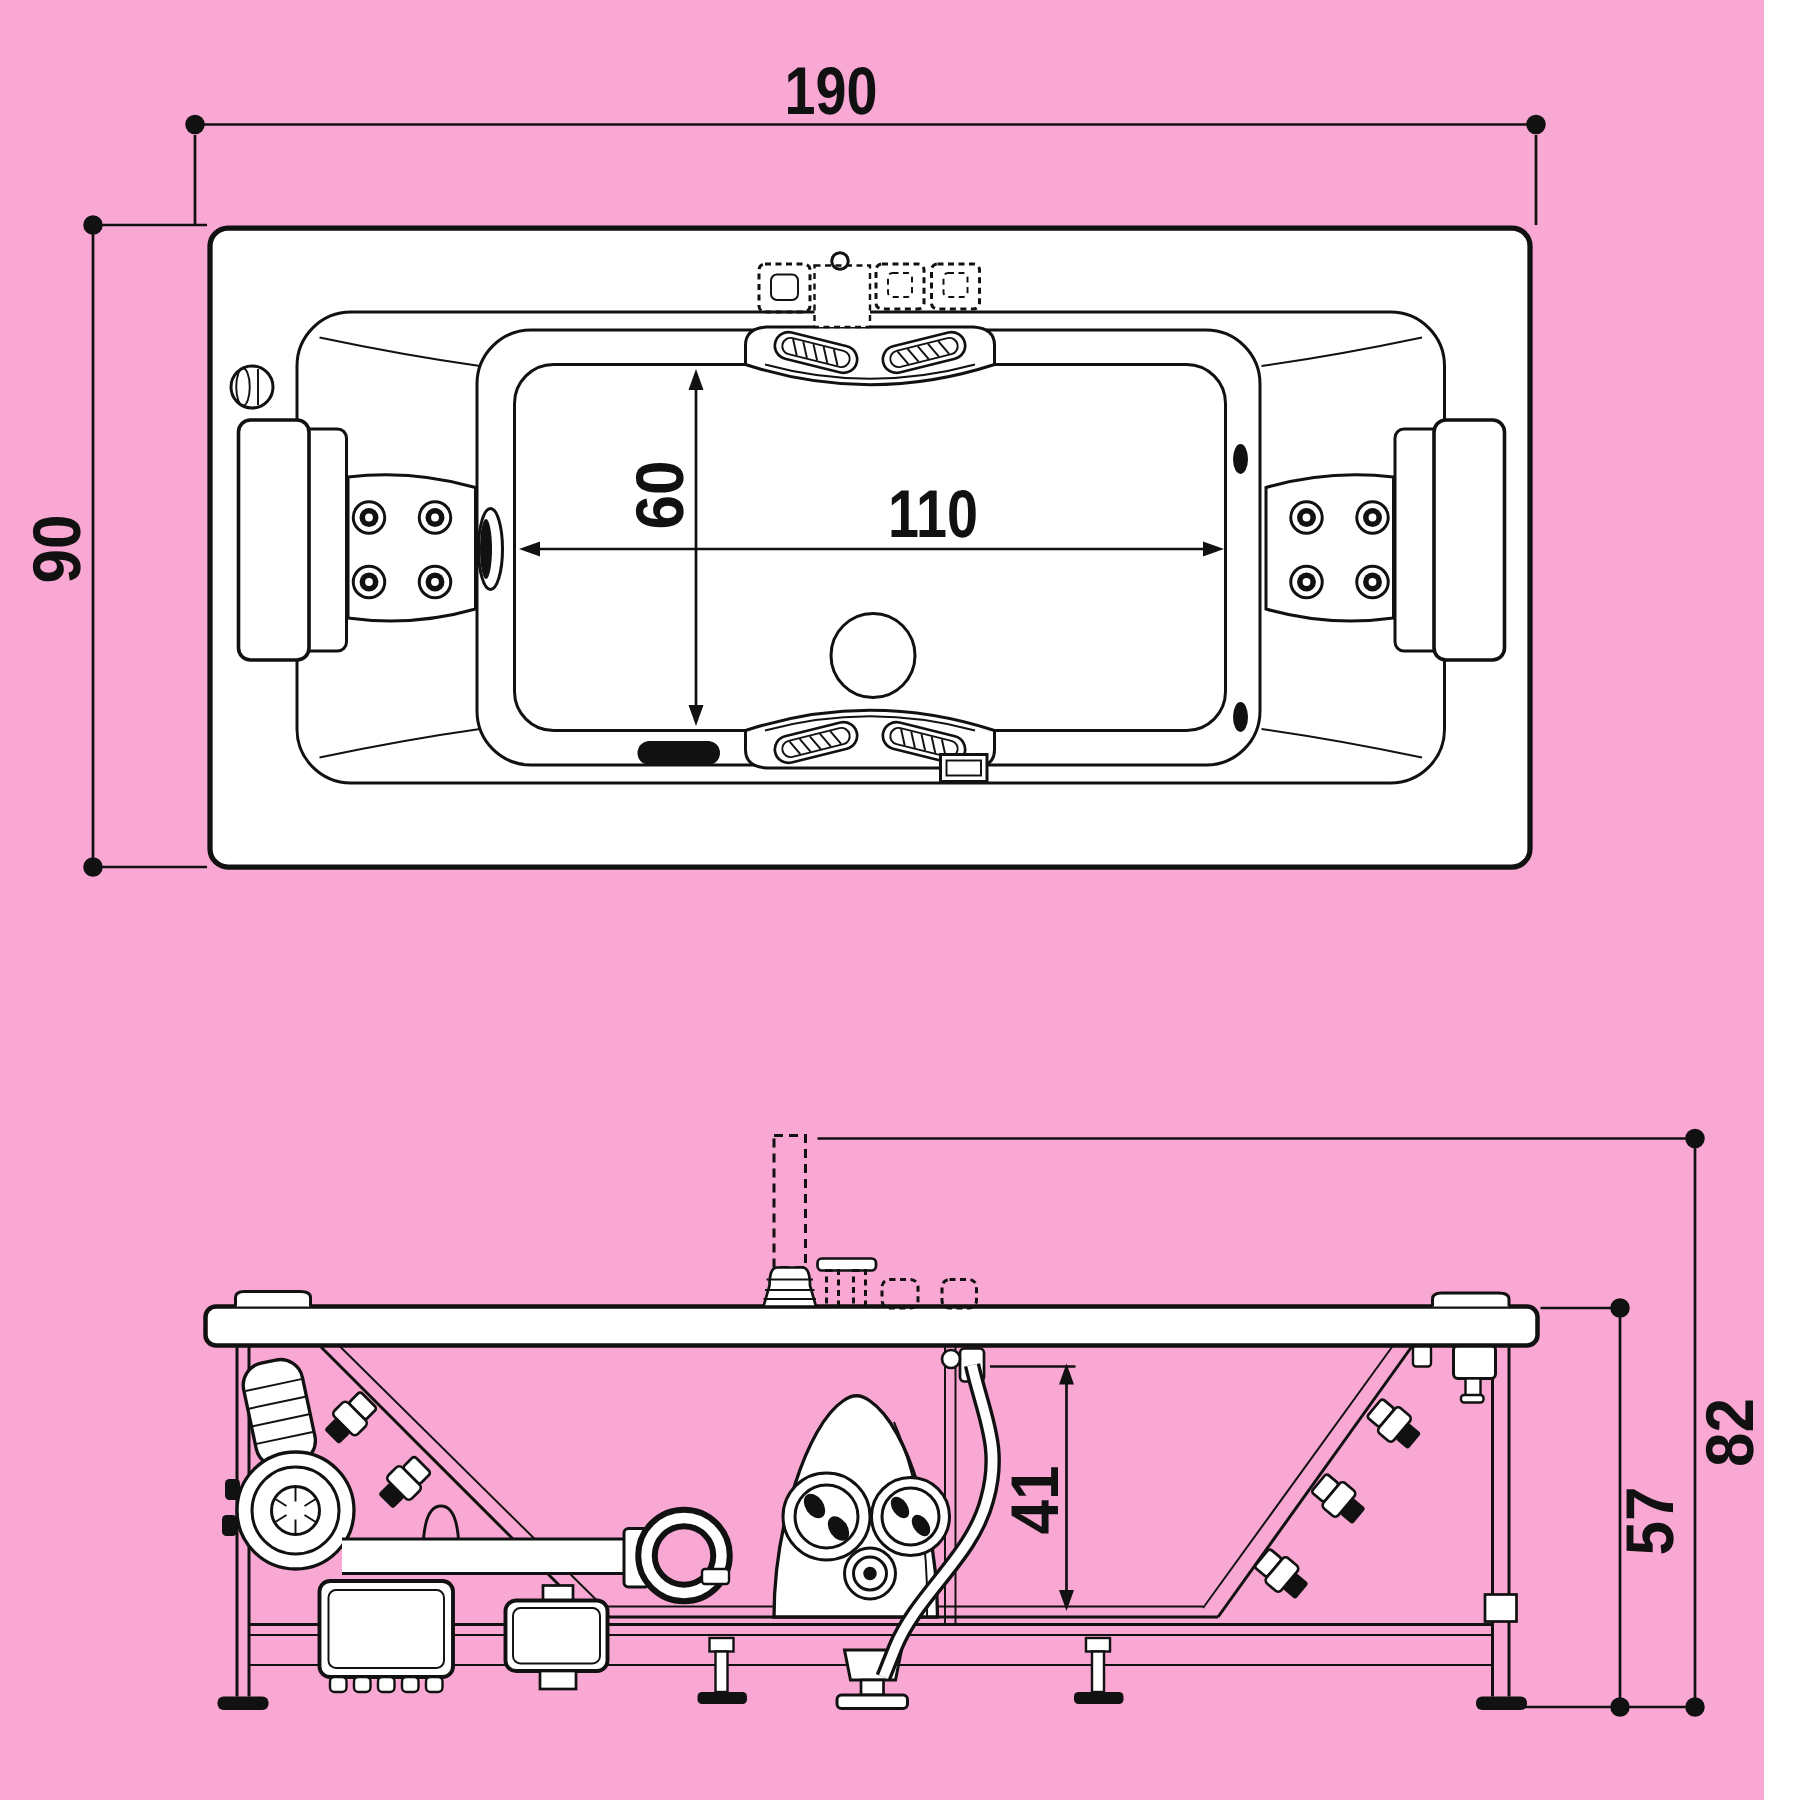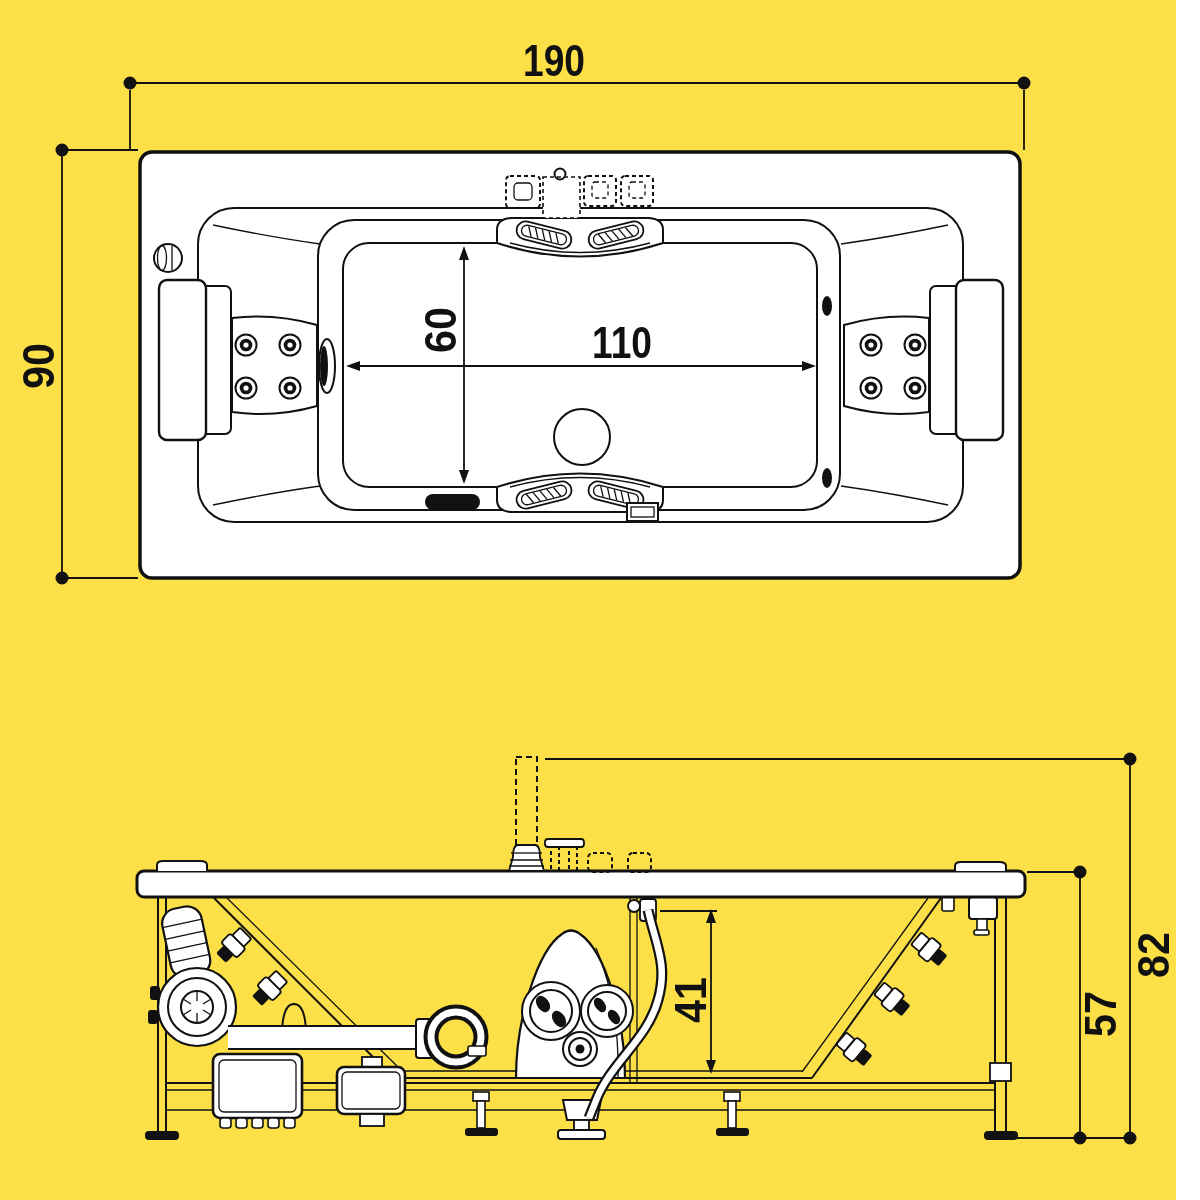--- a/index.html
+++ b/index.html
@@ -1,16 +1,16 @@
 <!DOCTYPE html>
 <html><head>
 <meta charset="utf-8">
 <style>
   html,body{margin:0;padding:0;background:#ffffff;}
-  .stage{width:1176px;height:1200px;background:#fde047;overflow:hidden;}
+  .stage{width:1176px;height:1200px;background:#f9a8d4;overflow:hidden;}
   svg{display:block;}
   text{font-family:"Liberation Sans","DejaVu Sans",sans-serif;font-weight:bold;fill:#111;}
   .ln{stroke:#111;fill:none;stroke-width:2;}
   .thin{stroke:#111;fill:none;stroke-width:1.3;}
   .bold{stroke:#111;fill:none;stroke-width:3.5;}
   .dim{stroke:#111;fill:none;stroke-width:1.8;}
   .wfill{fill:#ffffff;stroke:#111;}
   .dark{fill:#111;stroke:none;}
   .dashed{stroke-dasharray:6 4;}
   .dashed2{stroke-dasharray:4 3;}

